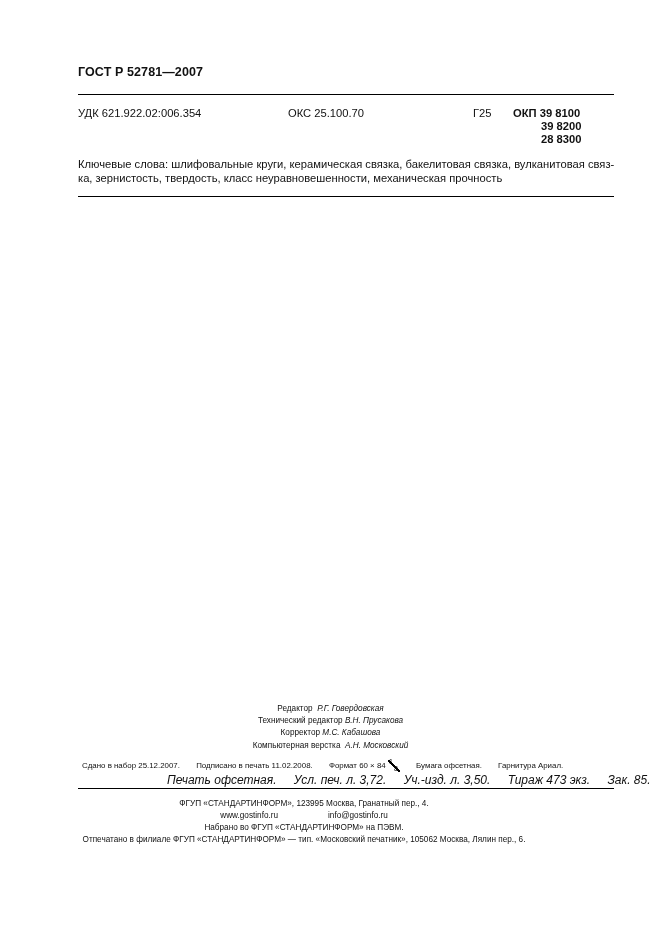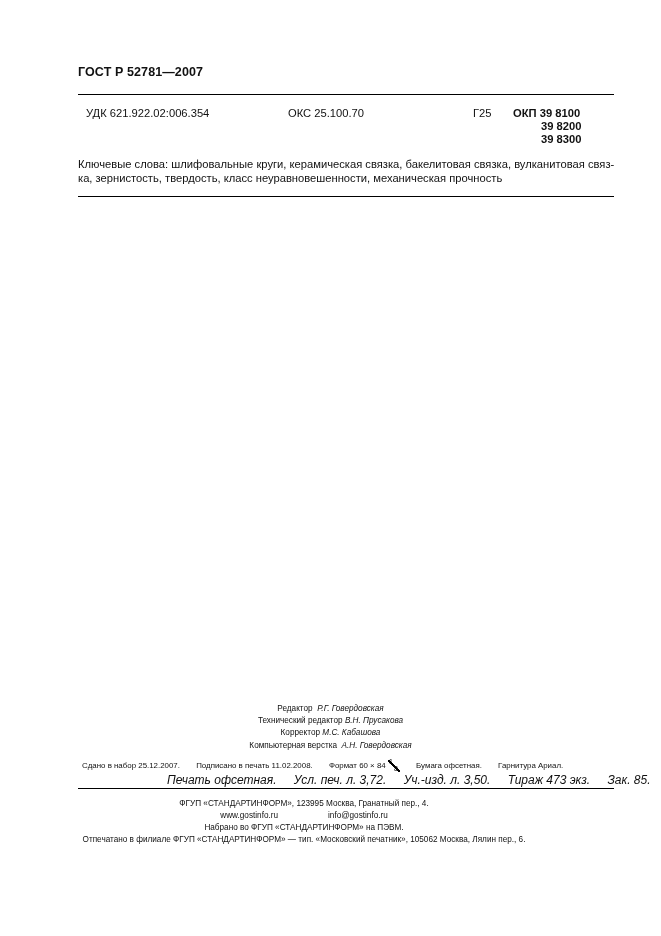--- a/index.html
+++ b/index.html
@@ -4,21 +4,21 @@
   <style>
     html, body { margin: 0; padding: 0; background: #ffffff; }
     body {
       width: 661px; height: 936px; position: relative; overflow: hidden;
       font-family: "Liberation Sans", sans-serif; color: #111;
     }
     .abs { position: absolute; }
     .title { left: 78px; top: 65px; font-size: 12.5px; font-weight: bold; letter-spacing: 0.1px; }
     .hr { position: absolute; left: 78px; width: 536px; height: 0; border-top: 1.3px solid #000; }
     .cls { top: 107px; font-size: 11.2px; line-height: 13px; }
-    .udk { left: 78px; margin-left: 8px; }
+    .udk { left: 78px; }
     .oks { left: 288px; }
     .g25 { left: 437px; padding-left: 36px; }
     .okp { left: 513px; font-weight: bold; }
     .okp .sub { display: block; padding-left: 28px; }
     .keywords { left: 78px; top: 157px; width: 540px; font-size: 11.2px; line-height: 14px; }
     .credits { left: 0; width: 661px; top: 703px; text-align: center; font-size: 8.2px; line-height: 12.2px; }
     .credits .it { font-style: italic; }
     .credits .row { display: block; }
     .pub1 { left: 82px; top: 760px; font-size: 7.9px; white-space: nowrap; }
     .pub2 { left: 167px; top: 773px; font-size: 12px; white-space: nowrap; font-style: italic; }
@@ -37,21 +37,21 @@
 
 <div class="abs title">ГОСТ Р 52781—2007</div>
 <div class="hr" style="top:94px;"></div>
 
 <div class="abs cls udk">УДК 621.922.02:006.354</div>
 <div class="abs cls oks">ОКС 25.100.70</div>
 <div class="abs cls g25">Г25</div>
 <div class="abs cls okp">
   <span>ОКП 39 8100</span>
   <span class="sub">39 8200</span>
-  <span class="sub">39 8300</span>
+  <span class="sub">28 8300</span>
 </div>
 
 <div class="abs keywords">
   <div>Ключевые слова: шлифовальные круги, керамическая связка, бакелитовая связка, вулканитовая связ-</div>
   <div>ка, зернистость, твердость, класс неуравновешенности, механическая прочность</div>
 </div>
 <div class="hr" style="top:196px;"></div>
 
 <div class="abs credits">
   <span class="row">
@@ -61,21 +61,21 @@
   <span class="row">
     <span>Технический редактор</span>
     <span class="it">В.Н. Прусакова</span>
   </span>
   <span class="row">
     <span>Корректор</span>
     <span class="it">М.С. Кабашова</span>
   </span>
   <span class="row">
     <span>Компьютерная верстка</span>&nbsp;
-    <span class="it">А.Н. Говердовская</span>
+    <span class="it">А.Н. Московский</span>
   </span>
 </div>
 
 <div class="abs pub1">
   <span>Сдано в набор 25.12.2007.</span>
   <span>Подписано в печать 11.02.2008.</span>
   <span>
     <span style="margin:0;">Формат 60 × 84</span>
     <span class="frac" style="margin:0;">
       <span class="n" style="margin:0;">1</span>

